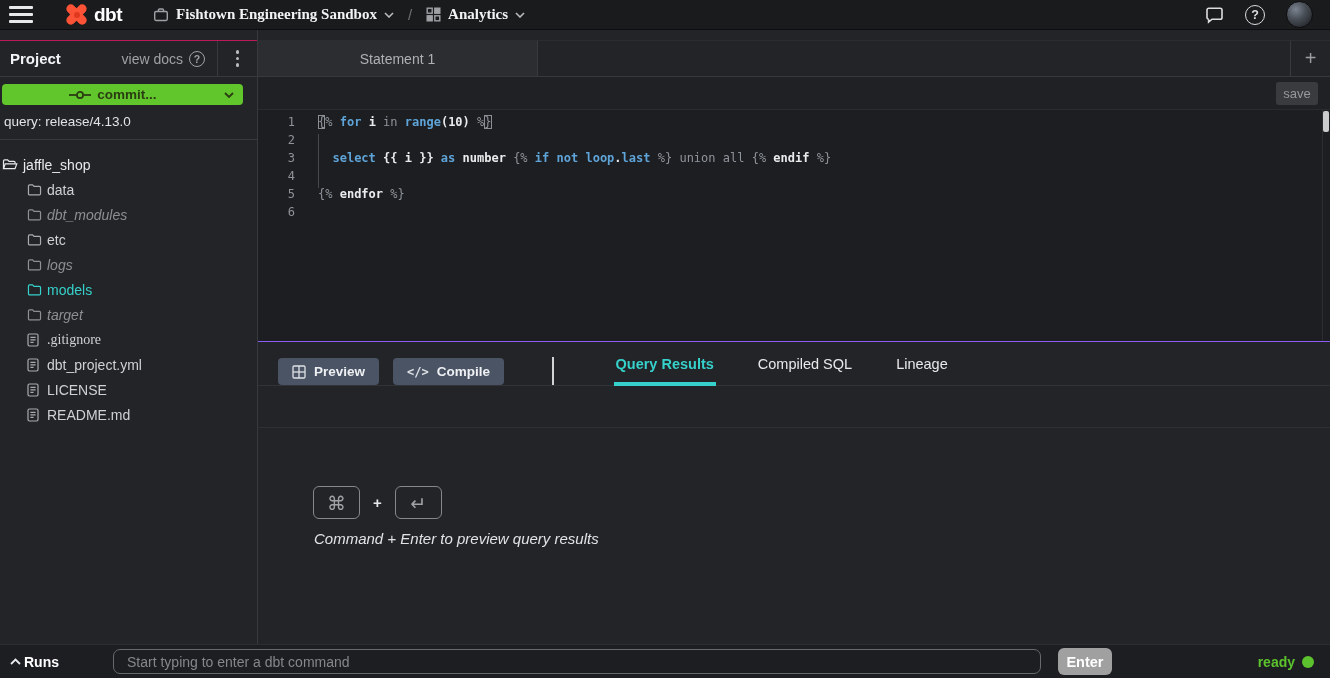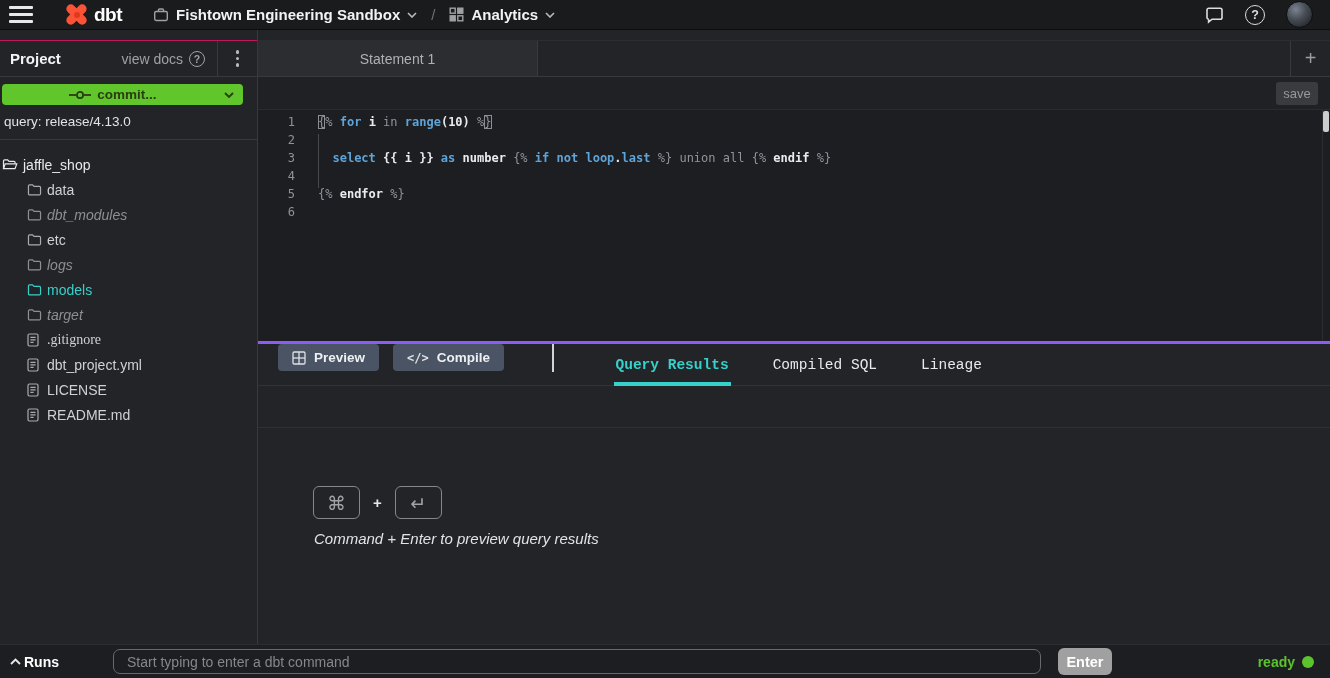--- a/index.html
+++ b/index.html
@@ -22,21 +22,21 @@
   .logo { display:flex; align-items:center; margin-left:30px; cursor:pointer; }
   .logo-mark { position:relative; width:27px; height:27px; }
   .logo-mark i { position:absolute; left:1px; top:9px; width:25px; height:9px; border-radius:4.5px; background:var(--logo-orange); }
   .logo-mark i:nth-child(1){ transform:rotate(45deg); }
   .logo-mark i:nth-child(2){ transform:rotate(-45deg); }
   .logo-mark b { position:absolute; left:10.5px; top:10.5px; width:6px; height:6px; border-radius:50%; background:#e0391f; }
   .logo-text { font-size:19px; font-weight:700; color:#ffffff; letter-spacing:-0.5px; margin-left:4px; }
   .crumb { display:flex; align-items:center; gap:7px; cursor:pointer; }
   .crumb.account { margin-left:31px; }
   .crumb.project { margin-left:14px; }
-  .crumb .label { font-size:15px; font-weight:700; color:#f2f3f5; }
+  .crumb .label { font-size:15px; font-weight:700; color:#f2f3f5;font-family:Liberation Serif, serif; }
   .crumb svg.pic { color:#9fa1a5; }
   .chev { color:#b9bbbe; }
   .slash { margin-left:14px; color:#6f7174; font-size:15px; }
   .topbar-right { margin-left:auto; display:flex; align-items:center; gap:21px; padding-right:17px; }
   .icon-btn { color:#dcdde0; cursor:pointer; display:flex; align-items:center; }
   .help-circle {
     width:20px; height:20px; border:1.7px solid #dcdde0; border-radius:50%;
     font-size:12.5px; font-weight:700; display:flex; align-items:center; justify-content:center; color:#dcdde0;
   }
   .avatar {
@@ -116,32 +116,32 @@
   .code-line { height:18px; line-height:18px; white-space:pre; font-family:"DejaVu Sans Mono", monospace; font-size:12px; }
   .tok-j { color:var(--code-gray); }
   .tok-k { color:var(--kw-blue); font-weight:700; }
   .tok-p { color:var(--code-white); font-weight:700; }
   .tok-box { outline:1px solid #8b8f94; outline-offset:-1px; }
   .indent-guide { position:absolute; left:60px; top:24px; height:54px; border-left:1px solid #46484c; }
   .scroll-track { position:absolute; right:0; top:0; width:8px; height:100%; border-left:1px solid #2c2d30; }
   .scroll-thumb { position:absolute; right:1px; top:1px; width:6px; height:21px; background:#cbccce; border-radius:2px; cursor:grab; }
 
   
-  .resultsbar { position:absolute; left:0; top:311px; width:100%; height:45px; border-top:3px solid #8b5cf6; border-bottom:1px solid #323337; display:flex; align-items:flex-start; }
+  .resultsbar { position:absolute; left:0; top:311px; width:100%; height:45px; border-top:1px solid #8b5cf6; border-bottom:1px solid #323337; display:flex; align-items:flex-end; }
   .action-btn {
     height:27px; background:#4a5464; color:#eef0f3; border:none; border-radius:4px;
     font-size:13.5px; font-weight:700; font-family:inherit; cursor:pointer;
     display:flex; align-items:center; gap:8px; padding:0 14px;
   }
   .action-btn .aicon { display:flex; color:#dfe2e6; }
   .btn-preview { margin-left:20px; }
   .btn-compile { margin-left:14px; }
   .code-glyph { font-family:"DejaVu Sans Mono", monospace; font-size:12px; font-weight:700; }
   .vdivider { width:1.5px; height:28px; background:#d2d3d5; margin-left:48px; }
-  .result-tabs { display:flex; height:100%; margin-left:60px; gap:40px;font-family:Liberation Mono, monospace; }
+  .result-tabs { display:flex; height:100%; margin-left:60px; gap:40px; }
   .rtab {
     position:relative; height:100%; display:flex; align-items:center;
     font-size:14.5px; font-weight:500; color:#e8e9eb; cursor:pointer; padding:0 2px;
   }
   .rtab.active { color:var(--accent); font-weight:700; }
   .rtab.active::after { content:""; position:absolute; left:0; right:0; bottom:-1px; height:4px; background:var(--accent); }
 
   .substrip { position:absolute; left:0; top:357px; width:100%; height:41px; border-bottom:1px solid #2f3034; }
   .results-body { position:absolute; left:0; top:398px; width:100%; bottom:0; }
   .hint-keys { position:absolute; left:55px; top:58px; display:flex; align-items:center; gap:13px; }

